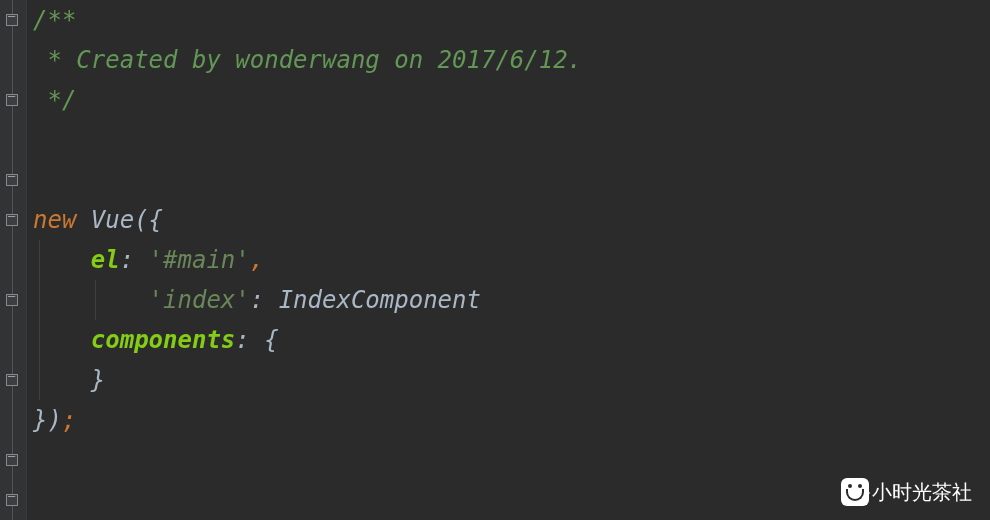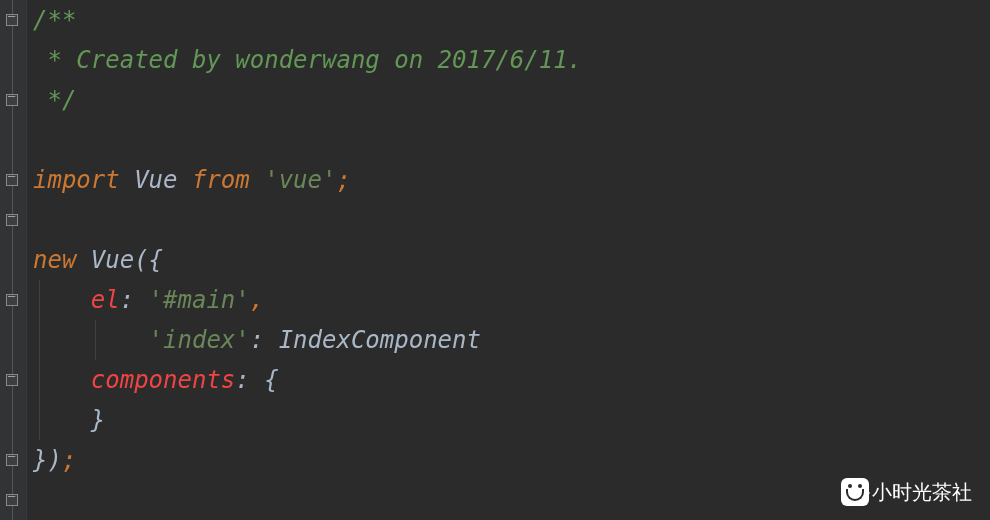--- a/index.html
+++ b/index.html
@@ -70,21 +70,21 @@
     position: relative;
   }
 
   .line.highlight {
     background: #323232;
   }
   .c-comment-green { color: #629755; font-style: italic; }
   .c-keyword { color: #cc7832; }
   .c-ident   { color: #a9b7c6; }
   .c-string  { color: #6a8759; }
-  .c-prop    { color: #ef4444; }
+  .c-prop    { color: #84cc16; font-weight: bold; }
   .c-punc    { color: #cc7832; }
   .c-string-hl { color: #6a8759; background: rgba(106,135,89,0.15); }
 
   .indent-guide {
     position: absolute;
     top: 0;
     bottom: 0;
     width: 1px;
     background: #404040;
   }
@@ -142,24 +142,23 @@
       <div class="fold-marker" style="top: 174px;"></div>
       <div class="fold-marker" style="top: 214px;"></div>
       <div class="fold-marker" style="top: 294px;"></div>
       <div class="fold-marker" style="top: 374px;"></div>
       <div class="fold-marker" style="top: 454px;"></div>
       <div class="fold-marker" style="top: 494px;"></div>
     </div>
   <div class="code">
 
   <div class="line"><span></span><span class="c-comment-green">/**</span></div>
-      <div class="line"><span></span><span class="c-comment-green"> * Created by wonderwang on 2017/6/11.</span></div>
+      <div class="line"><span></span><span class="c-comment-green"> * Created by wonderwang on 2017/6/12.</span></div>
       <div class="line"><span></span><span class="c-comment-green"> */</span></div>
       <div class="line"><span></span></div>
-      <div class="line"><span></span><span class="c-keyword">import </span><span class="c-ident">Vue </span><span class="c-keyword">from </span><span class="c-string">'vue'</span><span class="c-punc">;</span></div>
       <div class="line"><span></span></div>
       <div class="line"><span></span><span class="c-keyword">new </span><span class="c-ident">Vue({</span></div>
       <div class="line"><span class="indent-guide" style="left: 6px;"></span><span>    </span><span class="c-prop">el</span><span class="c-ident">: </span><span class="c-string">'#main'</span><span class="c-punc">,</span></div>
       <div class="line"><span class="indent-guide" style="left: 6px;"></span><span class="indent-guide" style="left: 62px;"></span><span>        </span><span class="c-string">'index'</span><span class="c-ident">: IndexComponent</span></div>
       <div class="line"><span class="indent-guide" style="left: 6px;"></span><span>    </span><span class="c-prop">components</span><span class="c-ident">: {</span></div>
       <div class="line"><span class="indent-guide" style="left: 6px;"></span><span>    </span><span class="c-ident">}</span></div>
       <div class="line"><span></span><span class="c-ident">})</span><span class="c-punc">;</span></div>
     </div>
 
   <div class="watermark">

